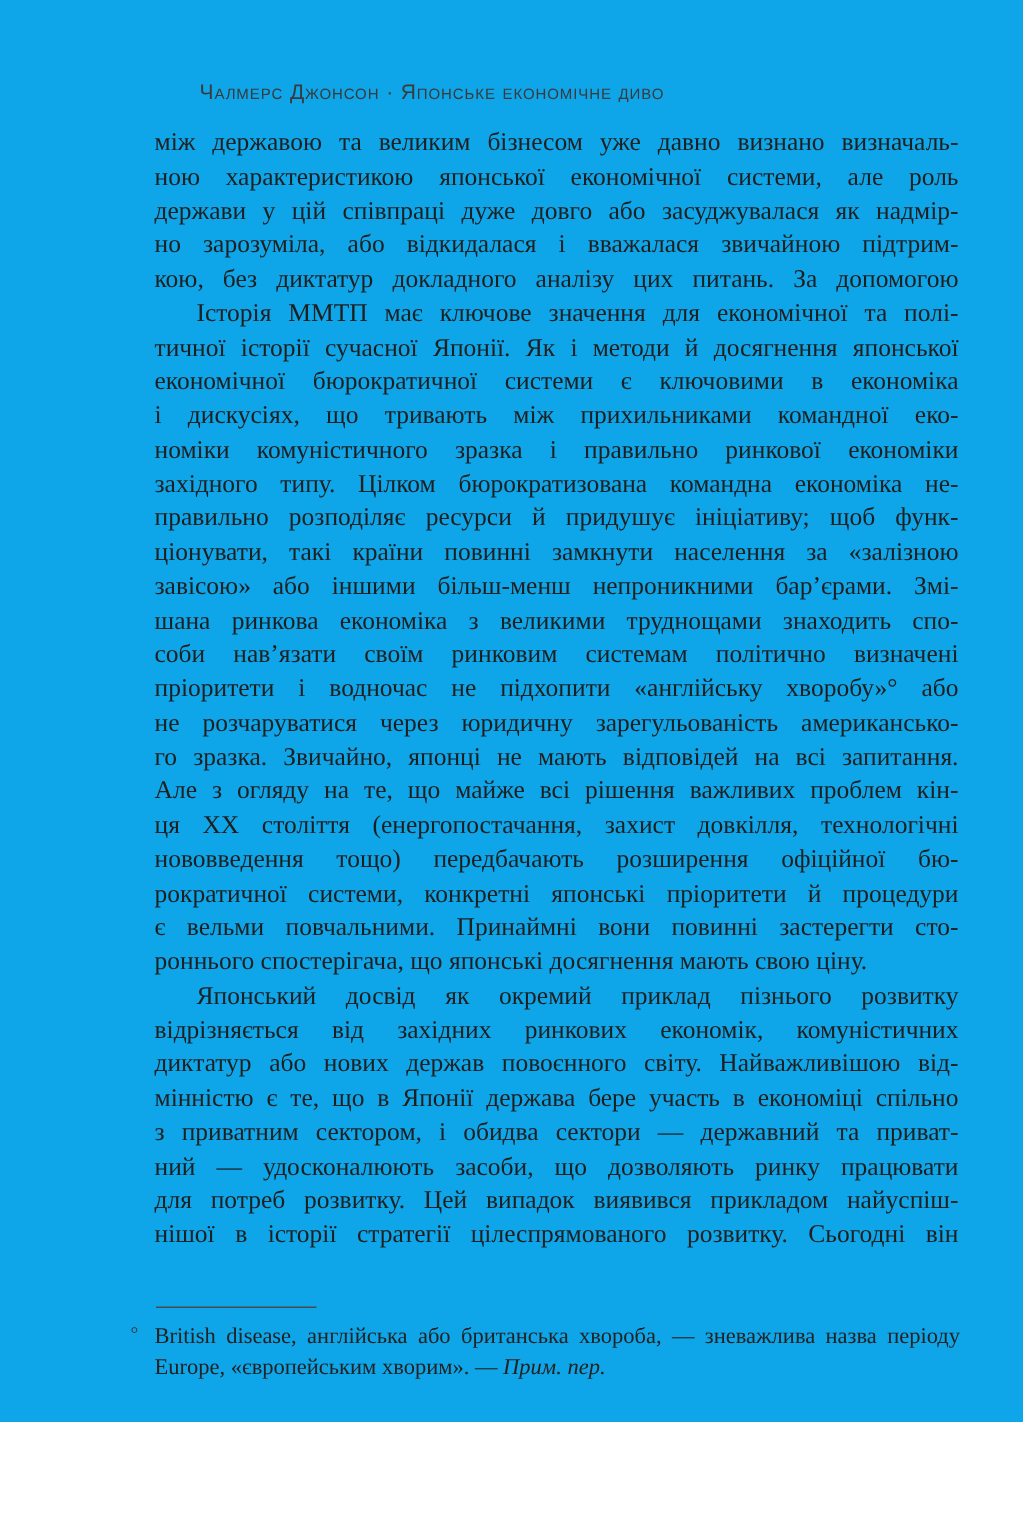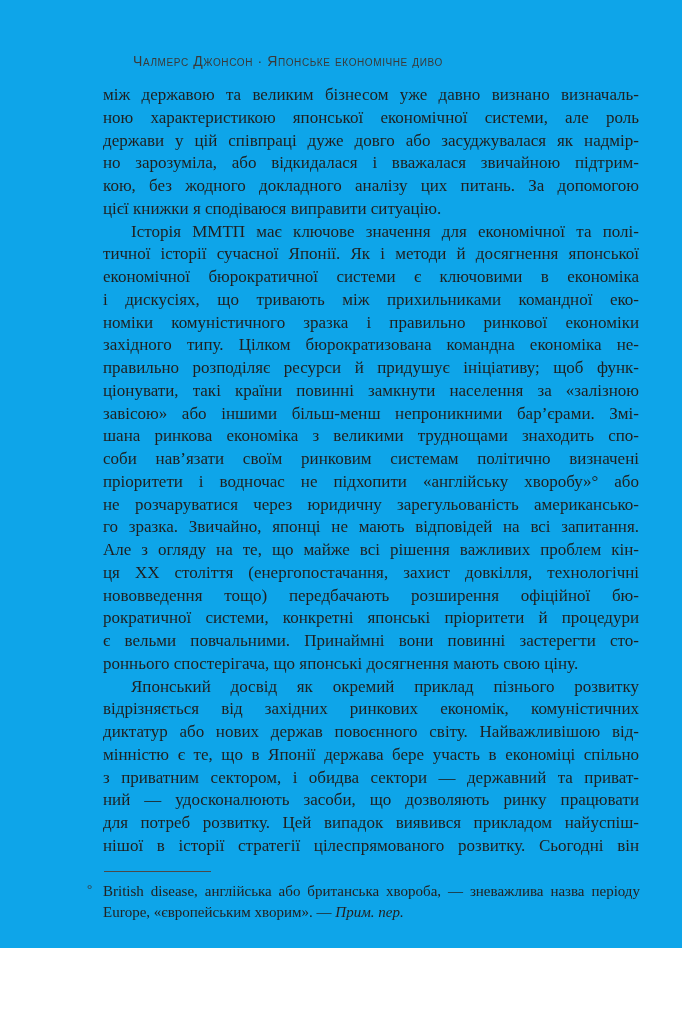--- a/index.html
+++ b/index.html
@@ -83,22 +83,21 @@
 
 <div class="page">
   <div class="running-header">Чалмерс Джонсон · Японське економічне диво</div>
 
   <main class="body-text">
 
   <div class="line">між державою та великим бізнесом уже давно визнано визначаль-</div>
       <div class="line">ною характеристикою японської економічної системи, але роль</div>
       <div class="line">держави у цій співпраці дуже довго або засуджувалася як надмір-</div>
       <div class="line">но зарозуміла, або відкидалася і вважалася звичайною підтрим-</div>
-      <div class="line">кою, без жодного докладного аналізу цих питань. За допомогою</div>
-      <div class="line endline">цієї книжки я сподіваюся виправити ситуацію.</div>
+      <div class="line">кою, без диктатур докладного аналізу цих питань. За допомогою</div>
       <div class="line indent">Історія ММТП має ключове значення для економічної та полі-</div>
       <div class="line">тичної історії сучасної Японії. Як і методи й досягнення японської</div>
       <div class="line">економічної бюрократичної системи є ключовими в економіка</div>
       <div class="line">і дискусіях, що тривають між прихильниками командної еко-</div>
       <div class="line">номіки комуністичного зразка і правильно ринкової економіки</div>
       <div class="line">західного типу. Цілком бюрократизована командна економіка не-</div>
       <div class="line">правильно розподіляє ресурси й придушує ініціативу; щоб функ-</div>
       <div class="line">ціонувати, такі країни повинні замкнути населення за «залізною</div>
       <div class="line">завісою» або іншими більш-менш непроникними бар’єрами. Змі-</div>
       <div class="line">шана ринкова економіка з великими труднощами знаходить спо-</div>

